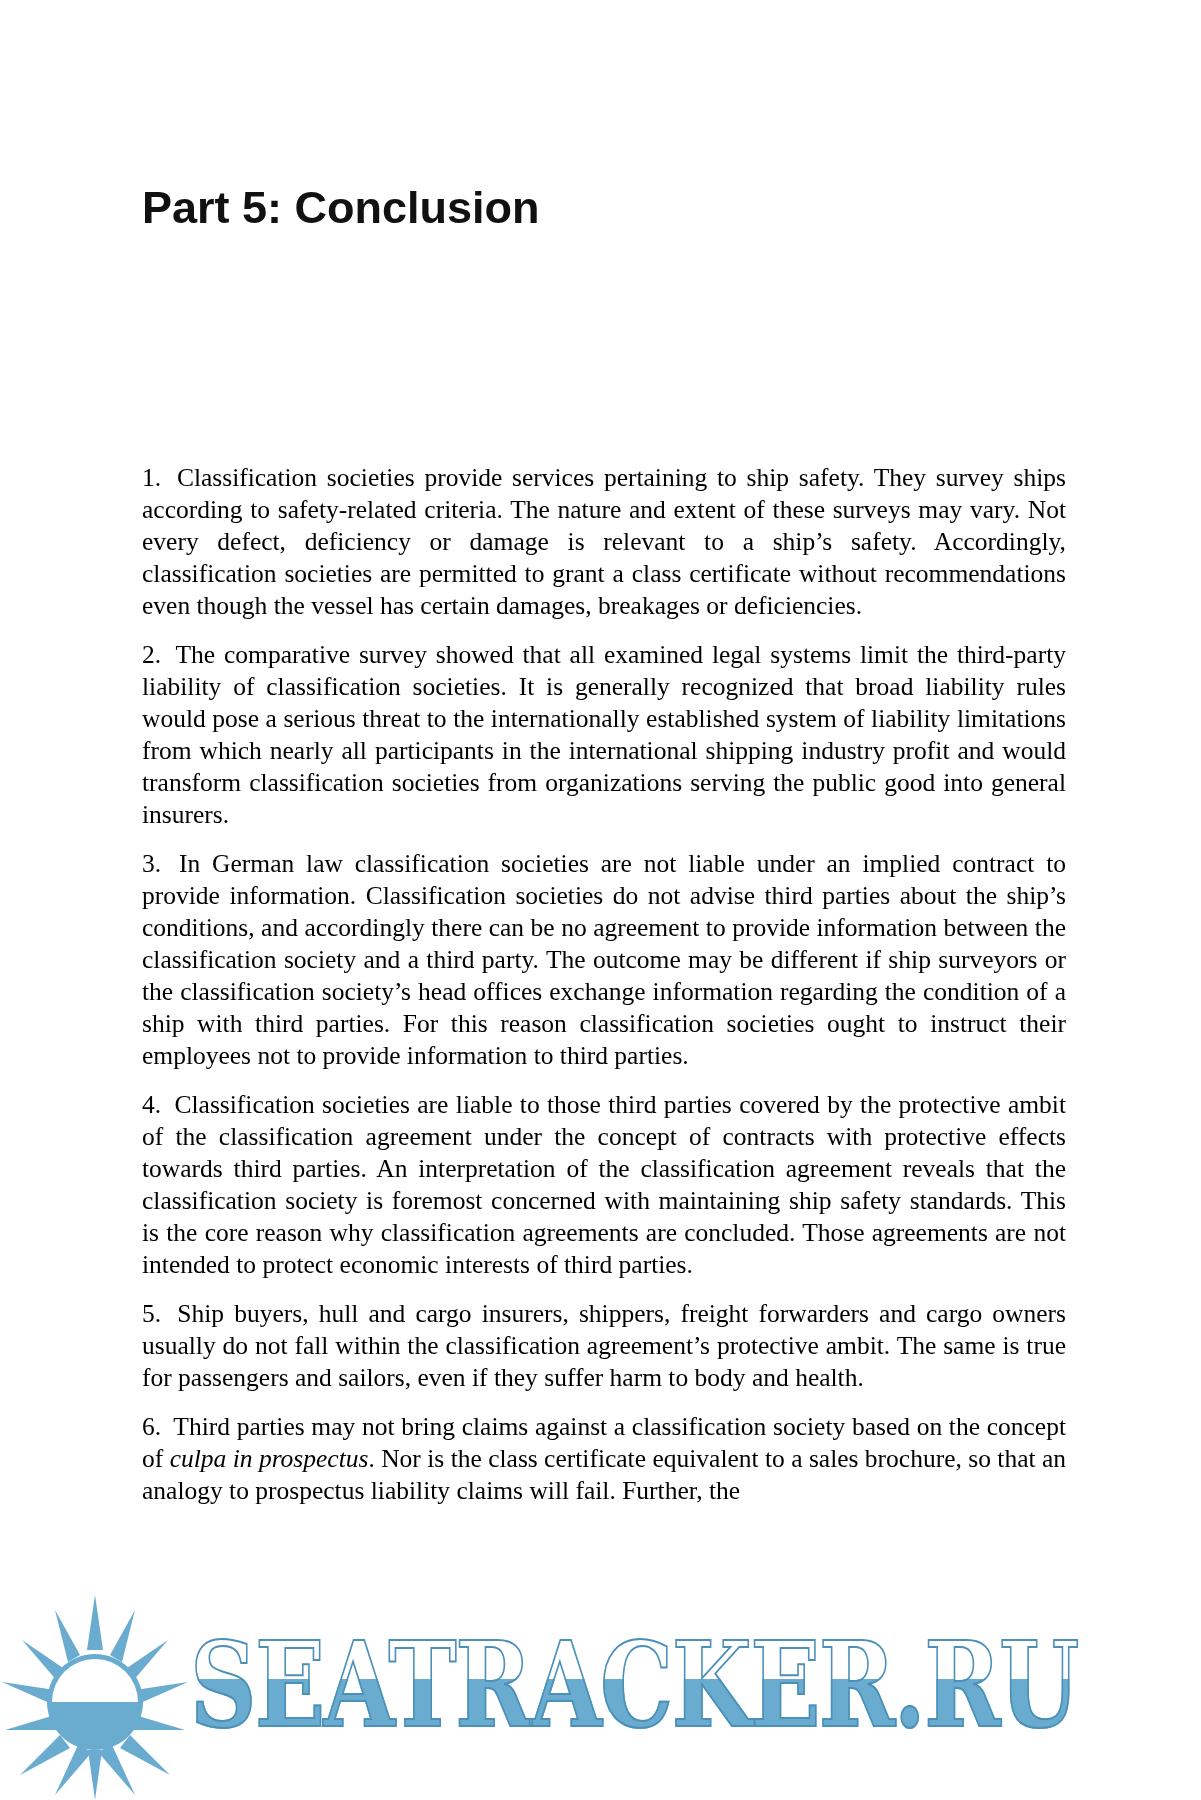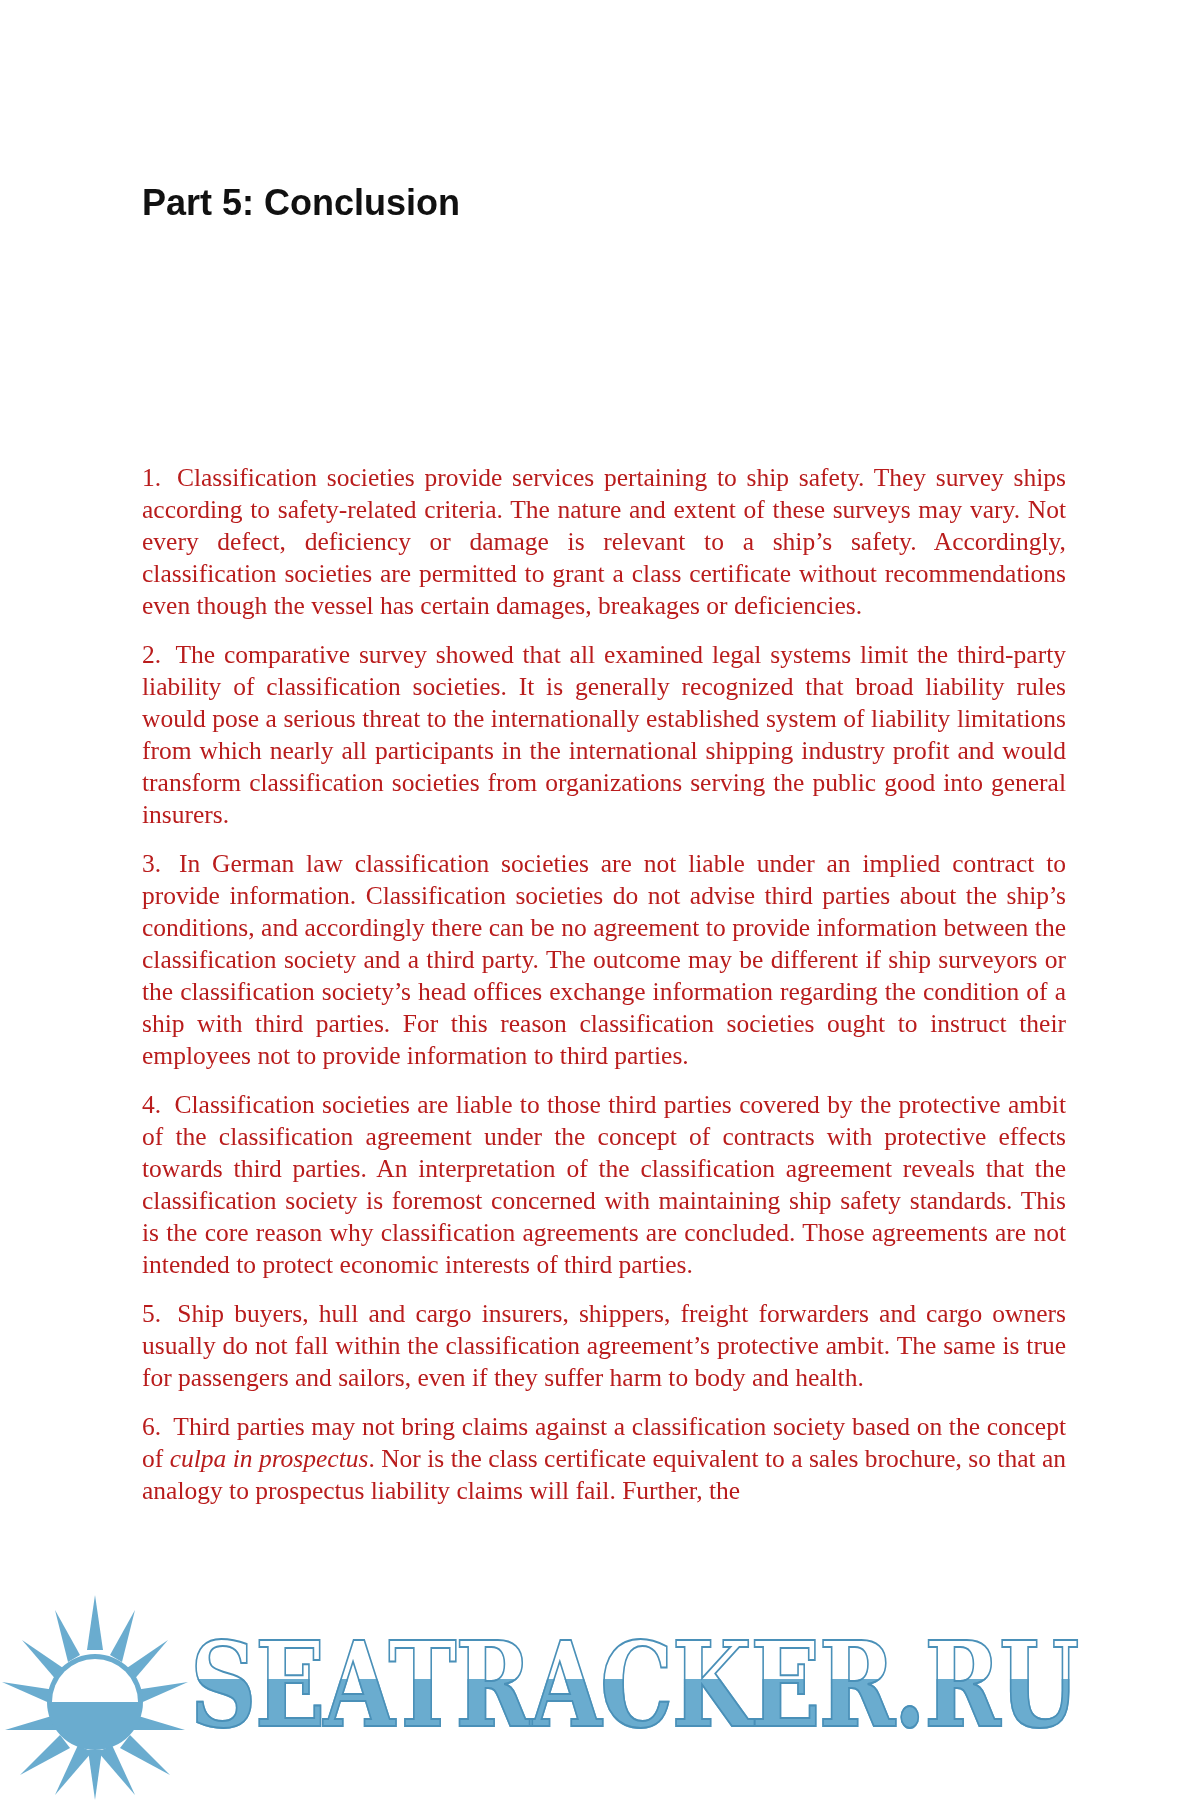--- a/index.html
+++ b/index.html
@@ -1,26 +1,26 @@
 <!DOCTYPE html>
 <html><head>
 <meta charset="utf-8">
 <style>
   html, body { margin: 0; padding: 0; background: #ffffff; }
   body { width: 1201px; height: 1800px; position: relative; overflow: hidden; }
   .page { position: absolute; left: 0; top: 0; width: 1201px; height: 1800px; background: #fff; }
   .title {
     position: absolute; left: 142px; top: 182px;
     font-family: "Liberation Sans", sans-serif; font-weight: bold;
-    font-size: 36px; color: #111; margin: 0; letter-spacing: 0px;
+    font-size: 45px; color: #111; margin: 0; letter-spacing: 0px;
   }
   .body-text {
     position: absolute; left: 142px; top: 462px; width: 924px;
     font-family: "Liberation Serif", serif; font-size: 25.5px; line-height: 32px;
-    color: #b91c1c; text-align: justify;
+    color: #000000; text-align: justify;
   }
   .para { margin: 0 0 17px 0; }
   .para .num { margin-right: 6px; }
   .watermark {
     position: absolute; left: 0; top: 1590px; width: 976px; height: 210px;
   }
   .wm-text {
     position: absolute; left: 190px; top: 35px;
     font-family: "DejaVu Serif", serif; font-weight: bold;
     font-size: 118px; line-height: 120px; letter-spacing: -2px;

